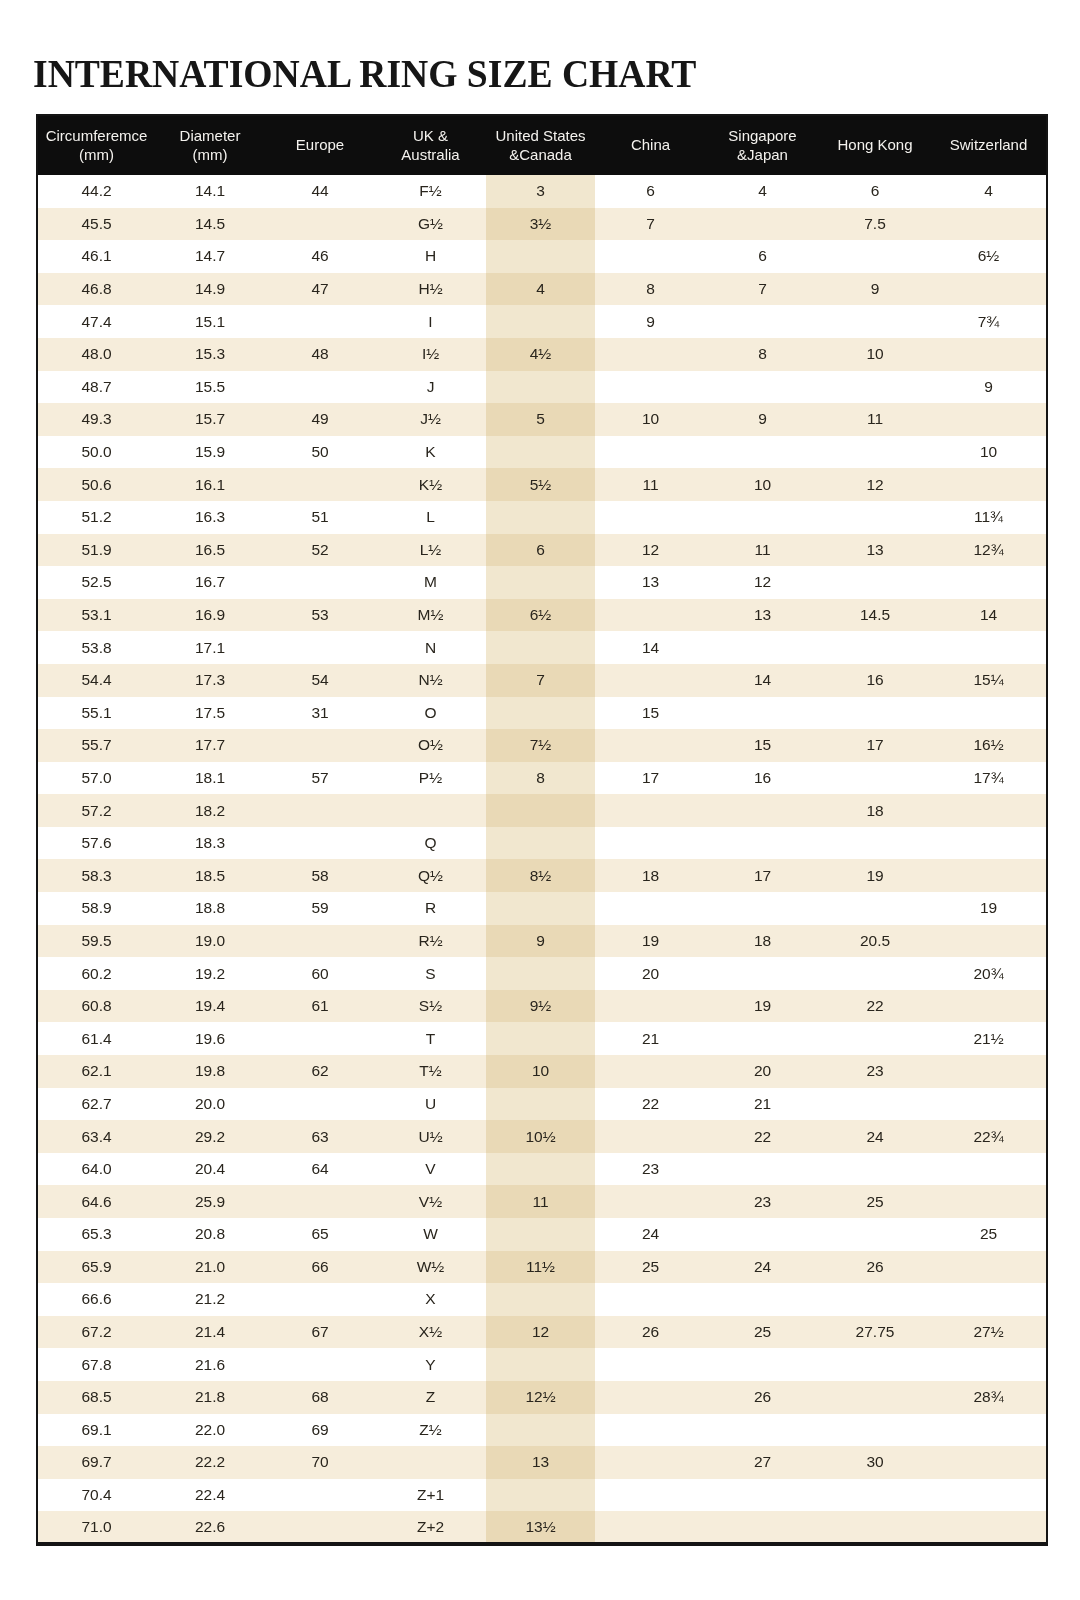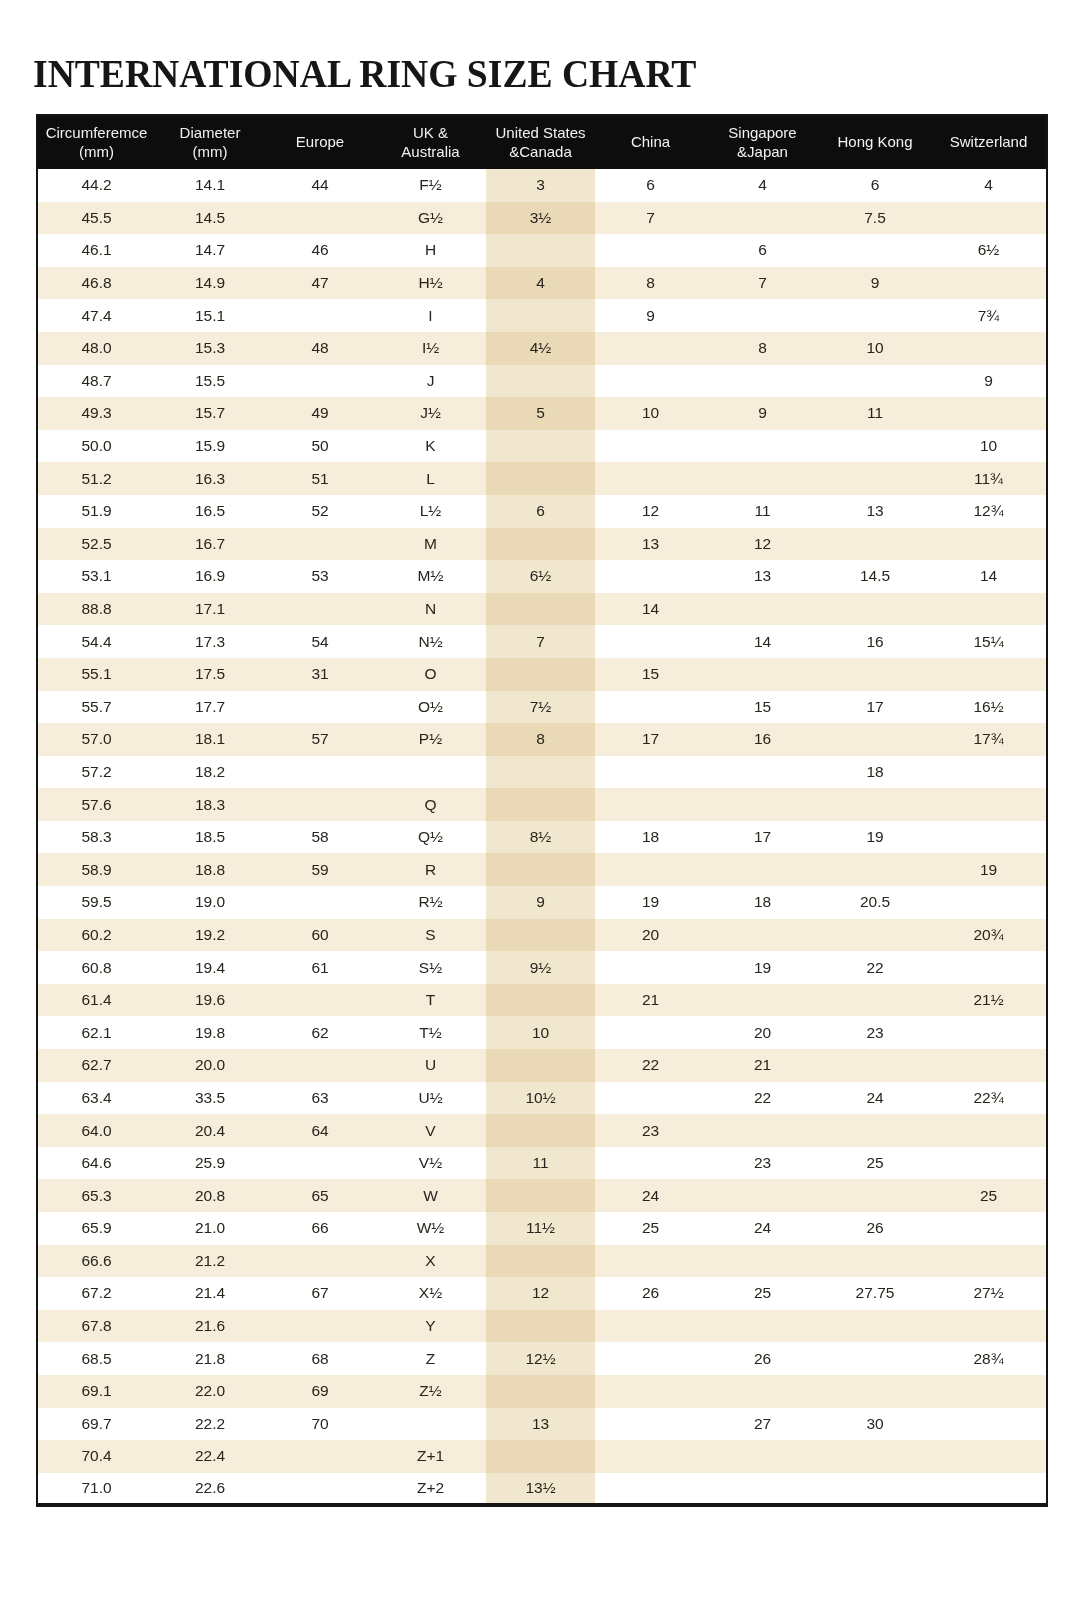--- a/index.html
+++ b/index.html
@@ -38,21 +38,21 @@
     left: 36px;
     top: 66px;
     width: 1010px;
     table-layout: fixed;
     border-collapse: collapse;
     border: 2px solid #141414;
     border-bottom: 4px solid #141414;
   }
   thead tr {
     background: #0d0d0d;
-    height: 54px;
+    height: 60px;
     border-radius: 27px;
   }
   thead th {
     color: #f4f2ee;
     font-weight: 400;
     font-size: 15px;
     line-height: 1.25;
     text-align: center;
     vertical-align: middle;
     padding: 0 2px;
@@ -226,20 +226,31 @@
           <td>15.9</td>
           <td>50</td>
           <td>K</td>
           <td class="us"></td>
           <td></td>
           <td></td>
           <td></td>
           <td>10</td>
         </tr>
         <tr>
+          <td>50.6</td>
+          <td>16.1</td>
+          <td></td>
+          <td>K½</td>
+          <td class="us">5½</td>
+          <td>11</td>
+          <td>10</td>
+          <td>12</td>
+          <td></td>
+        </tr>
+        <tr>
           <td>51.2</td>
           <td>16.3</td>
           <td>51</td>
           <td>L</td>
           <td class="us"></td>
           <td></td>
           <td></td>
           <td></td>
           <td>11¾</td>
         </tr>
@@ -270,21 +281,21 @@
           <td>16.9</td>
           <td>53</td>
           <td>M½</td>
           <td class="us">6½</td>
           <td></td>
           <td>13</td>
           <td>14.5</td>
           <td>14</td>
         </tr>
         <tr>
-          <td>88.8</td>
+          <td>53.8</td>
           <td>17.1</td>
           <td></td>
           <td>N</td>
           <td class="us"></td>
           <td>14</td>
           <td></td>
           <td></td>
           <td></td>
         </tr>
         <tr>
@@ -436,21 +447,21 @@
           <td></td>
           <td>U</td>
           <td class="us"></td>
           <td>22</td>
           <td>21</td>
           <td></td>
           <td></td>
         </tr>
         <tr>
           <td>63.4</td>
-          <td>33.5</td>
+          <td>29.2</td>
           <td>63</td>
           <td>U½</td>
           <td class="us">10½</td>
           <td></td>
           <td>22</td>
           <td>24</td>
           <td>22¾</td>
         </tr>
         <tr>
           <td>64.0</td>

